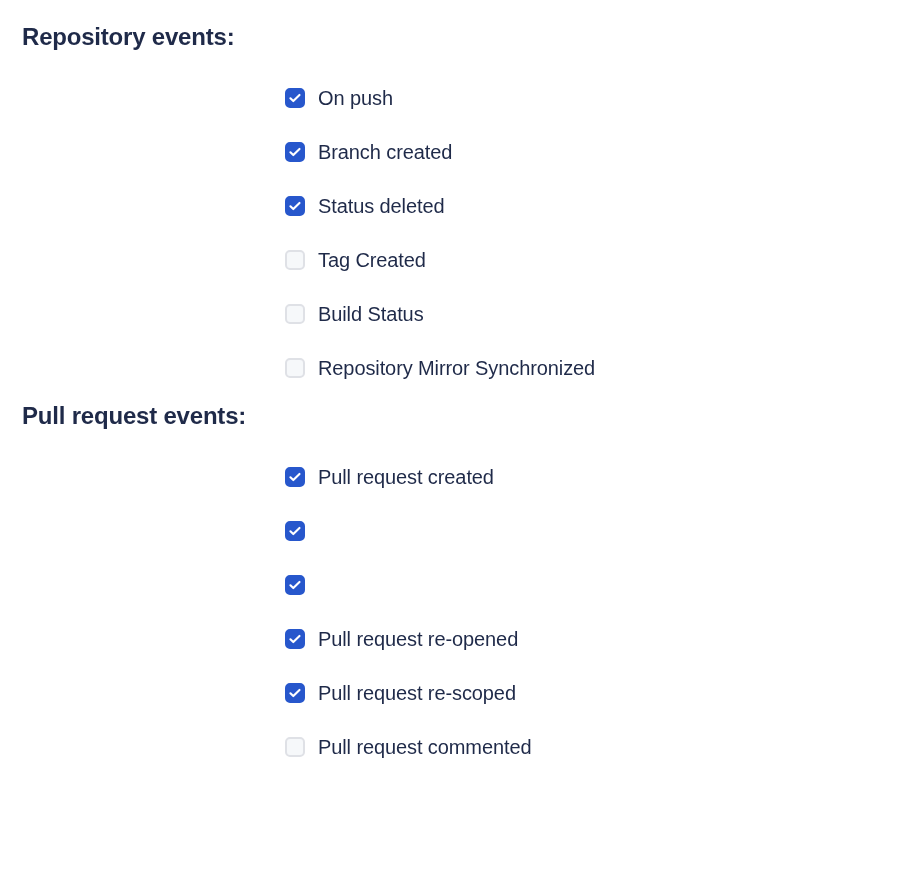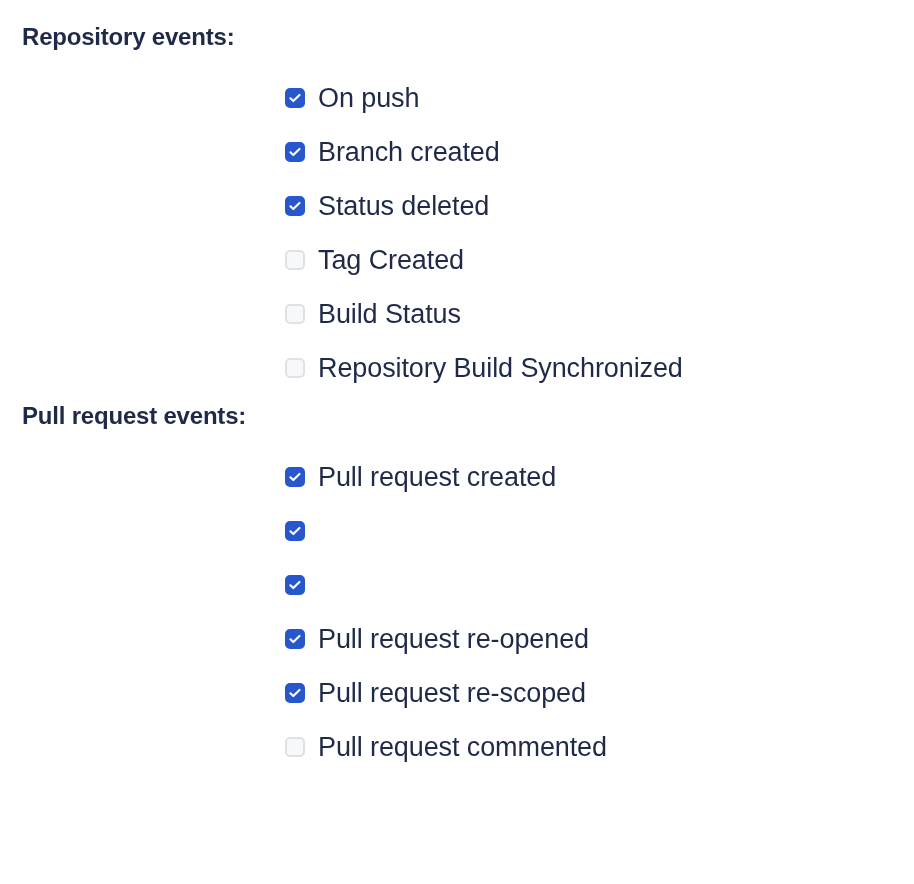--- a/index.html
+++ b/index.html
@@ -93,21 +93,21 @@
   }
 
   .checkbox.checked .check-glyph svg {
     display: block;
     width: 16px;
     height: 16px;
   }
 
   
   .option-label {
-    font-size: 27px;
+    font-size: 20px;
     font-weight: normal;
     color: #1f2a49;
     line-height: 1;
     margin-left: 13px;
     white-space: nowrap;
     letter-spacing: -0.1px;
   }
 </style>
 </head>
 <body>
@@ -150,21 +150,21 @@
         <li class="option-row">
           <span class="checkbox unchecked" role="checkbox" aria-checked="false"></span>
           <span class="option-label">Tag Created</span>
         </li>
         <li class="option-row">
           <span class="checkbox unchecked" role="checkbox" aria-checked="false"></span>
           <span class="option-label">Build Status</span>
         </li>
         <li class="option-row">
           <span class="checkbox unchecked" role="checkbox" aria-checked="false"></span>
-          <span class="option-label">Repository Build Synchronized</span>
+          <span class="option-label">Repository Mirror Synchronized</span>
         </li>
       </ul>
   </section>
 
   <section class="section" id="section-pullrequest">
     <h2 class="section-heading">Pull request events:</h2>
     <ul class="options-list">
         <li class="option-row">
           <span class="checkbox checked" role="checkbox" aria-checked="true">
             <span class="check-glyph">

